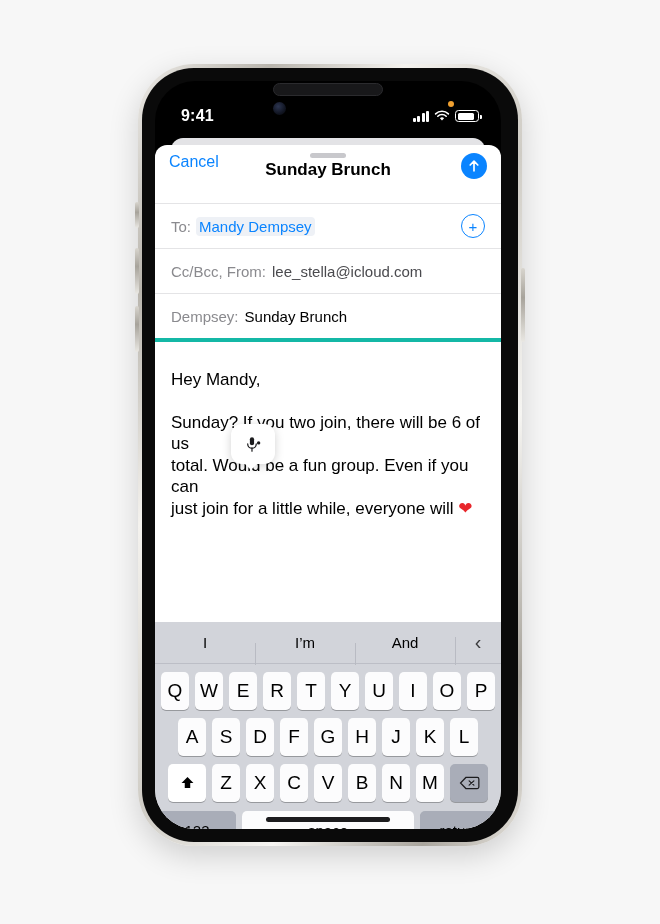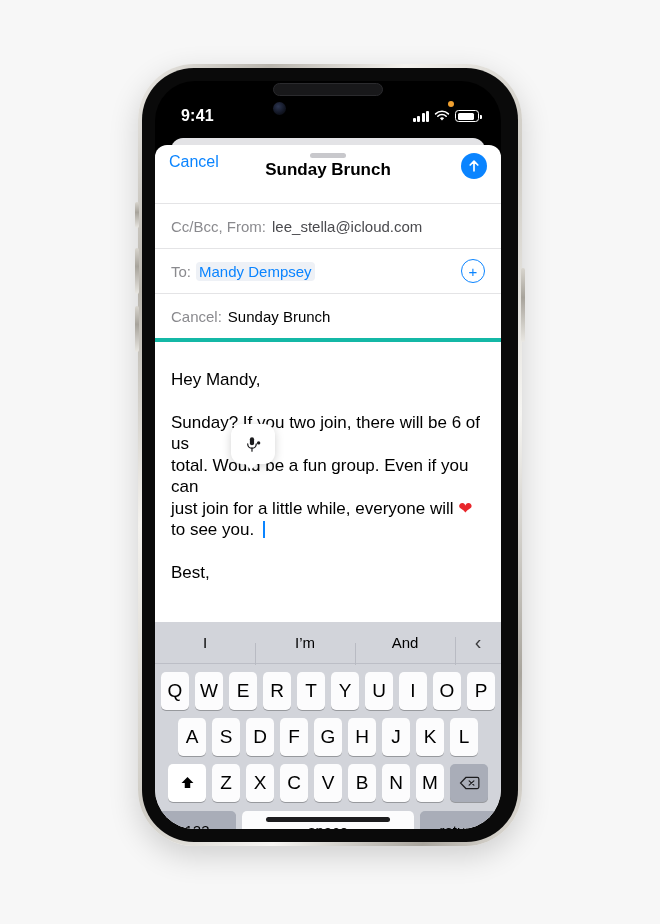--- a/index.html
+++ b/index.html
@@ -266,50 +266,45 @@
           <div class="nav-cancel">Cancel</div>
           <div class="nav-title">Sunday Brunch</div>
           <div class="send-btn">
             <svg width="14" height="14" viewBox="0 0 14 14">
               <path d="M7 2.2 7 11.8M7 2.2 3.2 6M7 2.2 10.8 6" stroke="#fff" stroke-width="1.7" fill="none" stroke-linecap="round" stroke-linejoin="round"></path>
             </svg>
           </div>
         </div>
 
         <div class="field">
-          <span class="field-label">Cc/Bcc, From:</span>
-          <span class="field-value">lee_stella@icloud.com</span>
-        </div>
-
-        <div class="field">
           <span class="field-label">To:</span>
           <span class="token">Mandy Dempsey</span>
           <span class="plus-btn">+</span>
         </div>
 
         <div class="field">
-          <span class="field-label">Cancel:</span>
+          <span class="field-label">Cc/Bcc, From:</span>
+          <span class="field-value">lee_stella@icloud.com</span>
+        </div>
+
+        <div class="field">
+          <span class="field-label">Dempsey:</span>
           <span class="field-value dark">Sunday Brunch</span>
         </div>
 
         <div class="body">
           <p>Hey Mandy,</p>
           <div class="gap"></div>
           <p>Sunday? If you two join, there will be 6 of us</p>
           <p>total. Would be a fun group. Even if you can</p>
           <p>
             <span>just join for a little while, everyone will</span>
             <span class="heart">❤</span>
           </p>
-          <p>
-            <span>to see you.</span>
-            <span class="caret"></span>
-          </p>
           <div class="gap"></div>
-          <p>Best,</p>
 
           <div class="dictation-pop">
             <svg width="19" height="19" viewBox="0 0 20 20">
               <rect x="6.2" y="2.4" width="4.4" height="8.4" rx="2.2" fill="#1c1c1e"></rect>
               <path d="M3.9 9.4a4.5 4.5 0 0 0 9 0" stroke="#1c1c1e" stroke-width="1.3" fill="none" stroke-linecap="round"></path>
               <path d="M8.4 13.9v3.2" stroke="#1c1c1e" stroke-width="1.3" stroke-linecap="round"></path>
               <circle cx="15.4" cy="8.3" r="1.8" fill="#1c1c1e"></circle>
             </svg>
           </div>
         </div>

